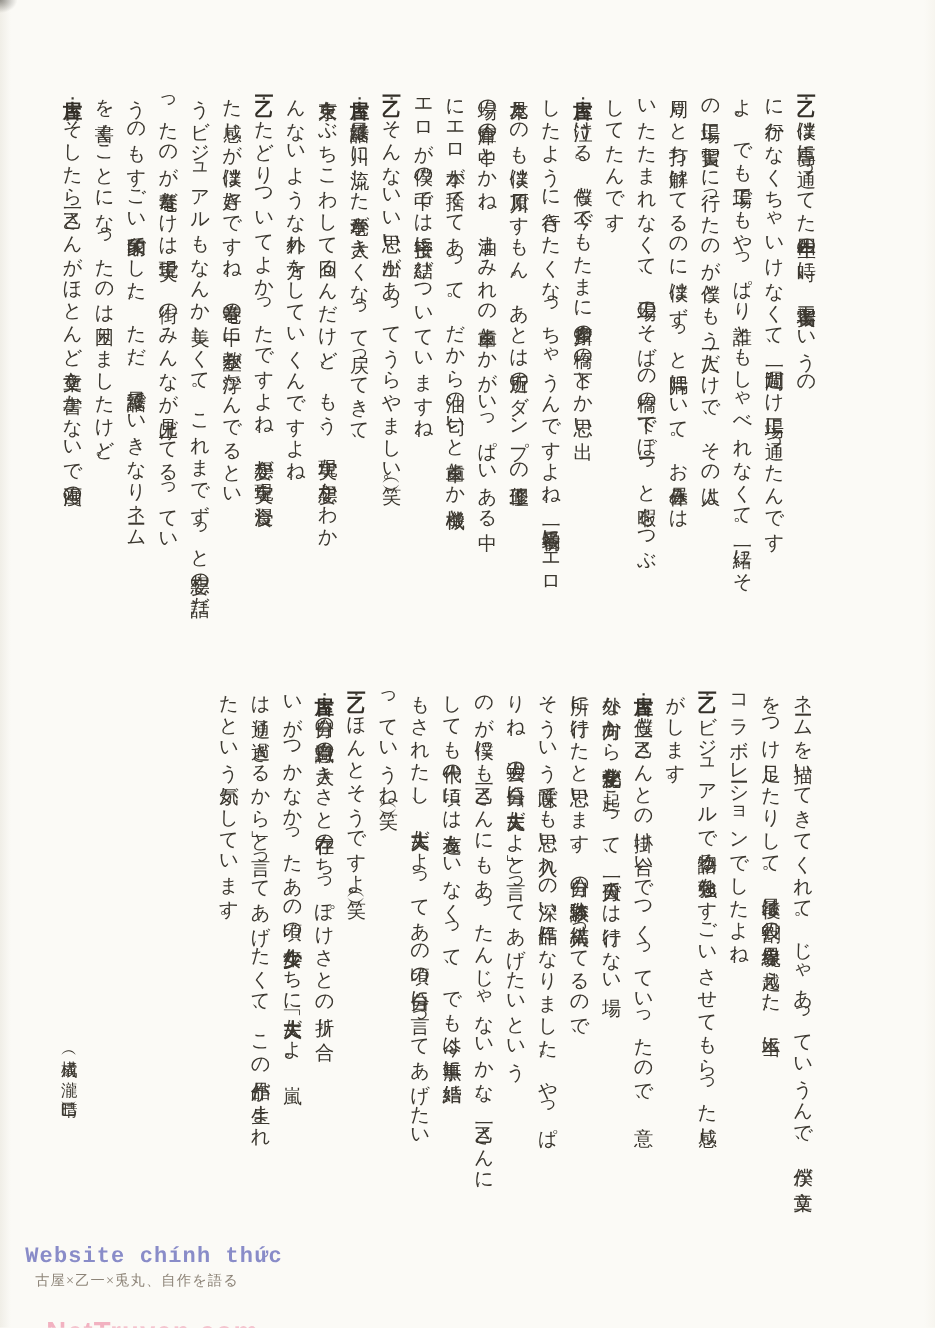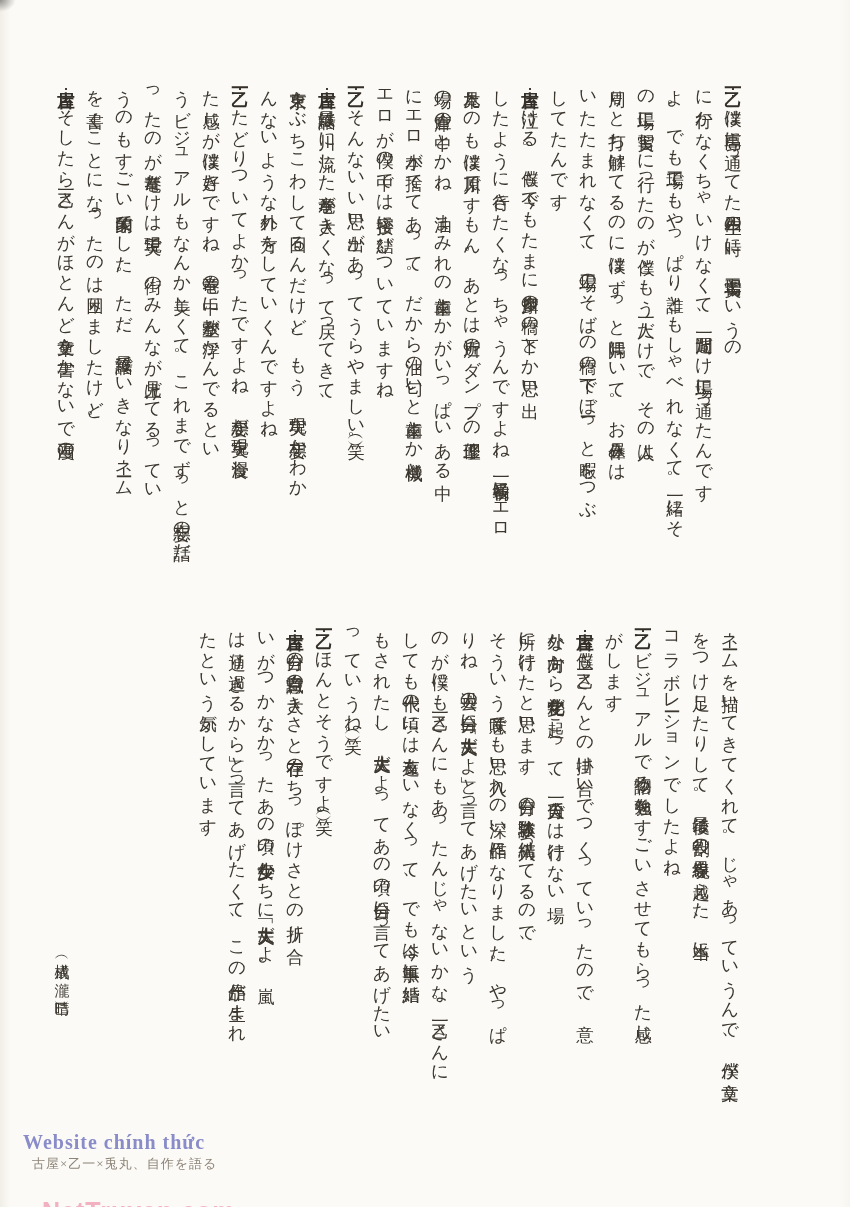--- a/index.html
+++ b/index.html
@@ -43,21 +43,21 @@
     writing-mode:vertical-rl;text-orientation:mixed;
     font-size:15px;letter-spacing:1.5px;color:#3b372f;white-space:nowrap;
   }
   
   .footer-caption{
     position:absolute;left:32px;top:1155px;
     font-size:13px;letter-spacing:1px;color:#8d8478;white-space:nowrap;
   }
   .wm1{
     position:absolute;left:23px;top:1131px;
-    font-family:Liberation Serif, serif;
+    font-family:Liberation Mono, monospace;
     font-weight:700;font-size:20px;letter-spacing:1px;
     opacity:.92;white-space:nowrap;
   }
   .wm2{
     position:absolute;left:42px;top:1197px;
     font-family:"Liberation Sans","DejaVu Sans",sans-serif;
     font-weight:700;font-size:25px;letter-spacing:1px;
     opacity:.8;white-space:nowrap;
   }
   .page-number{

